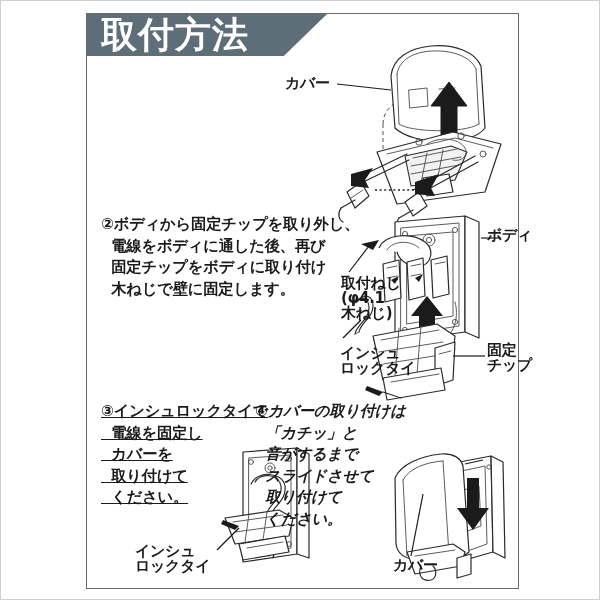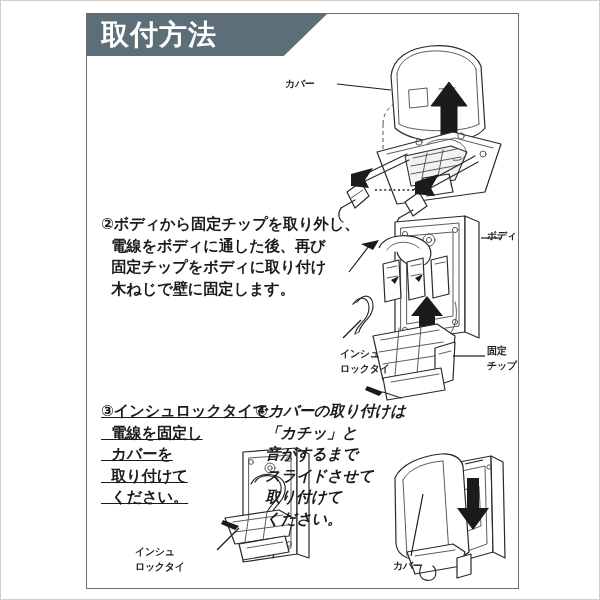--- a/index.html
+++ b/index.html
@@ -47,40 +47,40 @@
     width: 240px; height: 42px;
     background: #5d6e78;
     -webkit-clip-path: polygon(0 0, 100% 0, 82% 100%, 0 100%);
     clip-path: polygon(0 0, 100% 0, 82% 100%, 0 100%);
   }
   #banner-text {
     position: absolute;
     left: 14px;
     top: 3px;
     color: #ffffff;
-    font-size: 28px;
+    font-size: 36px;
     font-weight: bold;
     letter-spacing: 1px;
     line-height: 36px;
     white-space: nowrap;
   }
   
   .step-text {
     position: absolute;
     color: #1b1b1b;
     font-size: 15.3px;
     font-weight: bold;
     line-height: 21.5px;
     white-space: pre;
     letter-spacing: -0.2px;
   }
   .lbl {
     position: absolute;
     color: #1b1b1b;
-    font-size: 10px;
+    font-size: 15px;
     font-weight: bold;
     line-height: 15px;
     white-space: pre;
     letter-spacing: -0.3px;
   }
   .art {
     position: absolute;
   }
   svg { display: block; overflow: visible; }
   .ln  { fill: none; stroke: #2a2a2a; stroke-width: 1.2; stroke-linejoin: round; stroke-linecap: round; }
@@ -254,20 +254,23 @@
           <path class="blk" d="M28,176 L44,182 L40,186 L26,180 Z"></path>
           <path class="ln" d="M44,182 L62,188"></path>
         </g>
 
         <path class="leader" d="M142,28 L162,28"></path>
         <path class="leader" d="M114,146 L146,146"></path>
       </svg>
     </div>
 
     <div class="lbl" style="left:400px; top:214px;">ボディ</div>
+    <div class="lbl" style="left:254px; top:262px;">取付ねじ
+(φ4.1
+木ねじ)</div>
     <div class="lbl" style="left:253px; top:332px;">インシュ
 ロックタイ</div>
     <div class="lbl" style="left:400px; top:330px;font-family:Liberation Mono, monospace;">固定
 チップ</div>
 
     <div class="step-text" style="left:14px; top:387px; width:160px;text-decoration:underline;">③インシュロックタイで
   電線を固定し
   カバーを
   取り付けて
   ください。</div>

